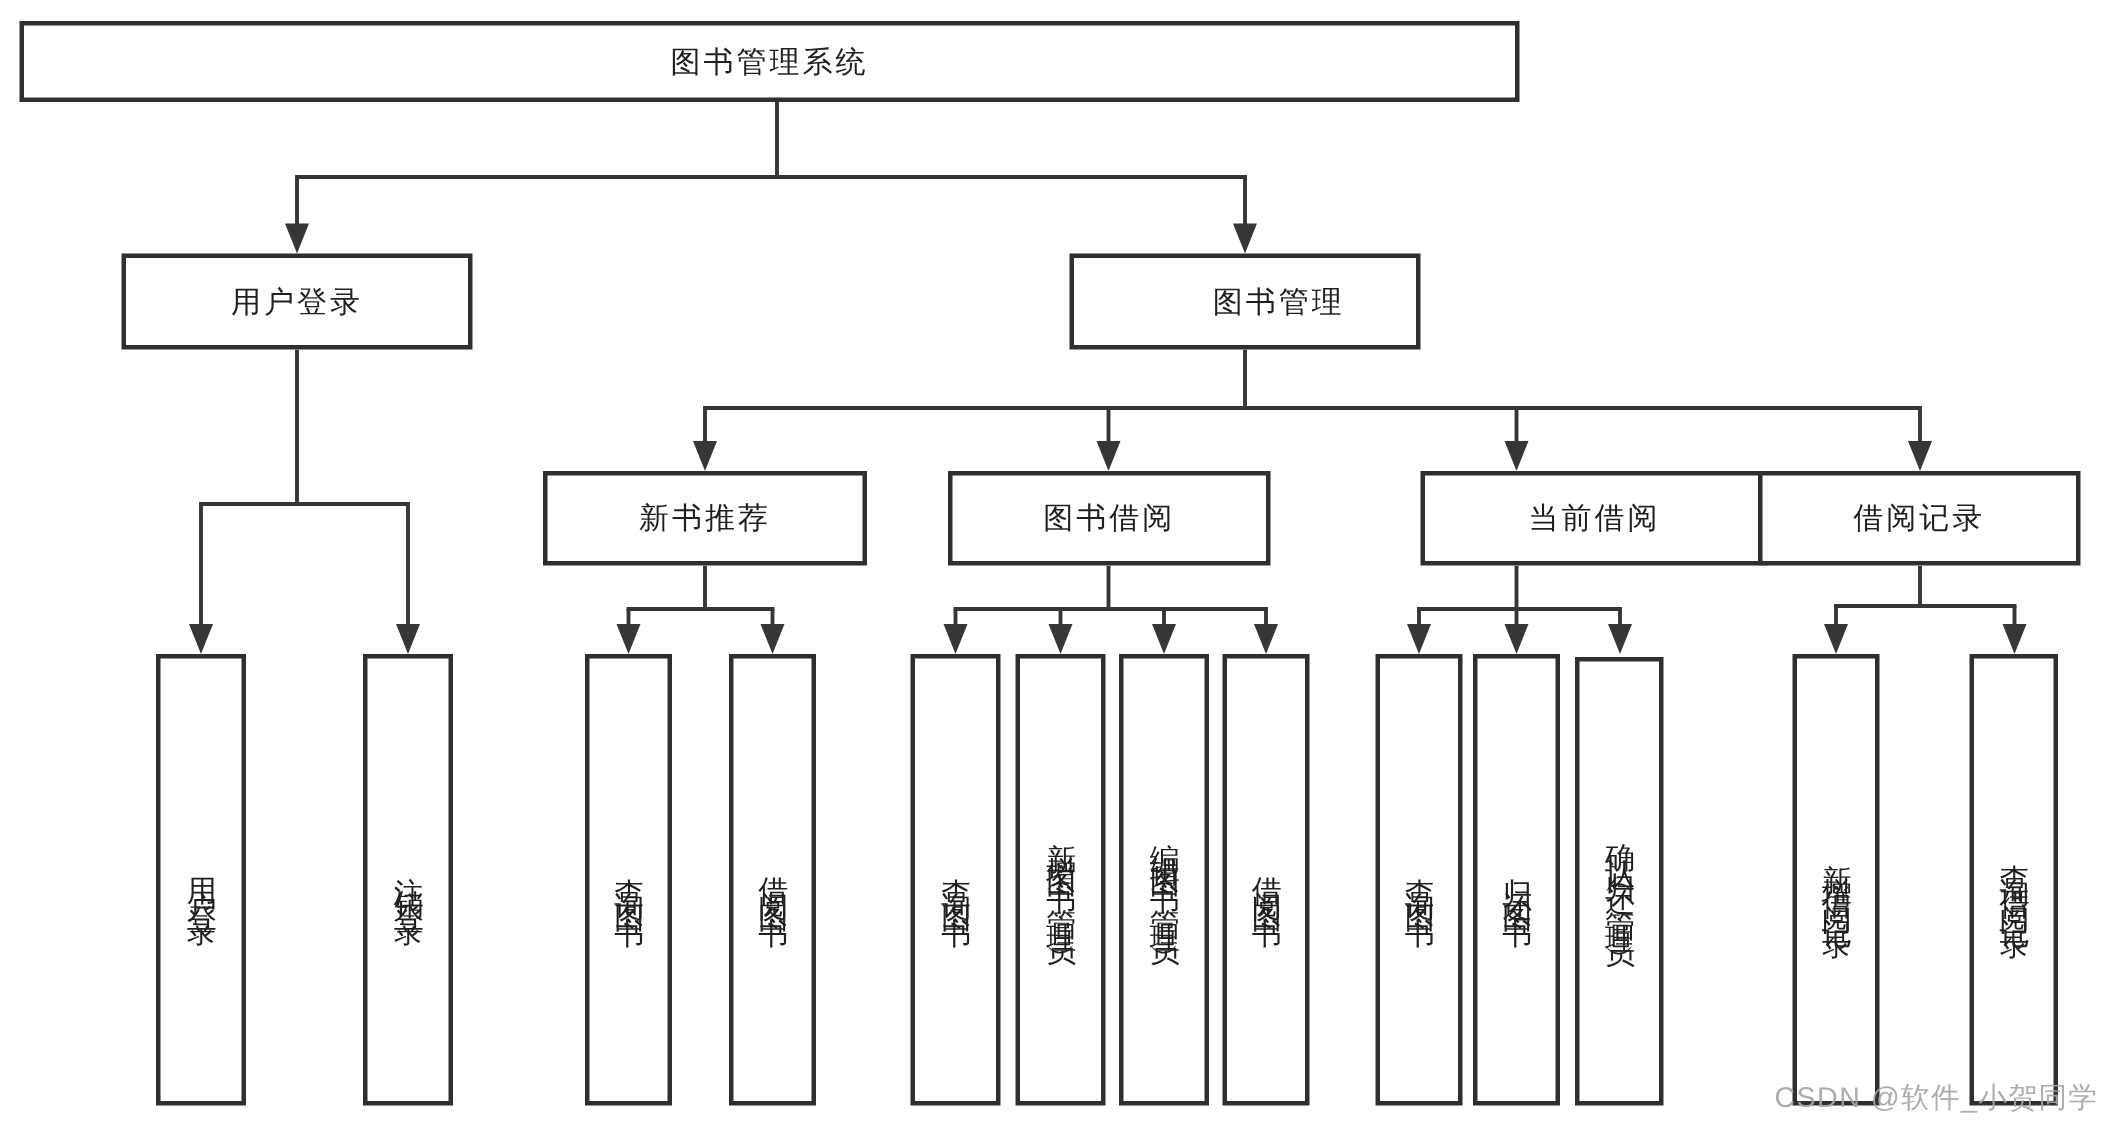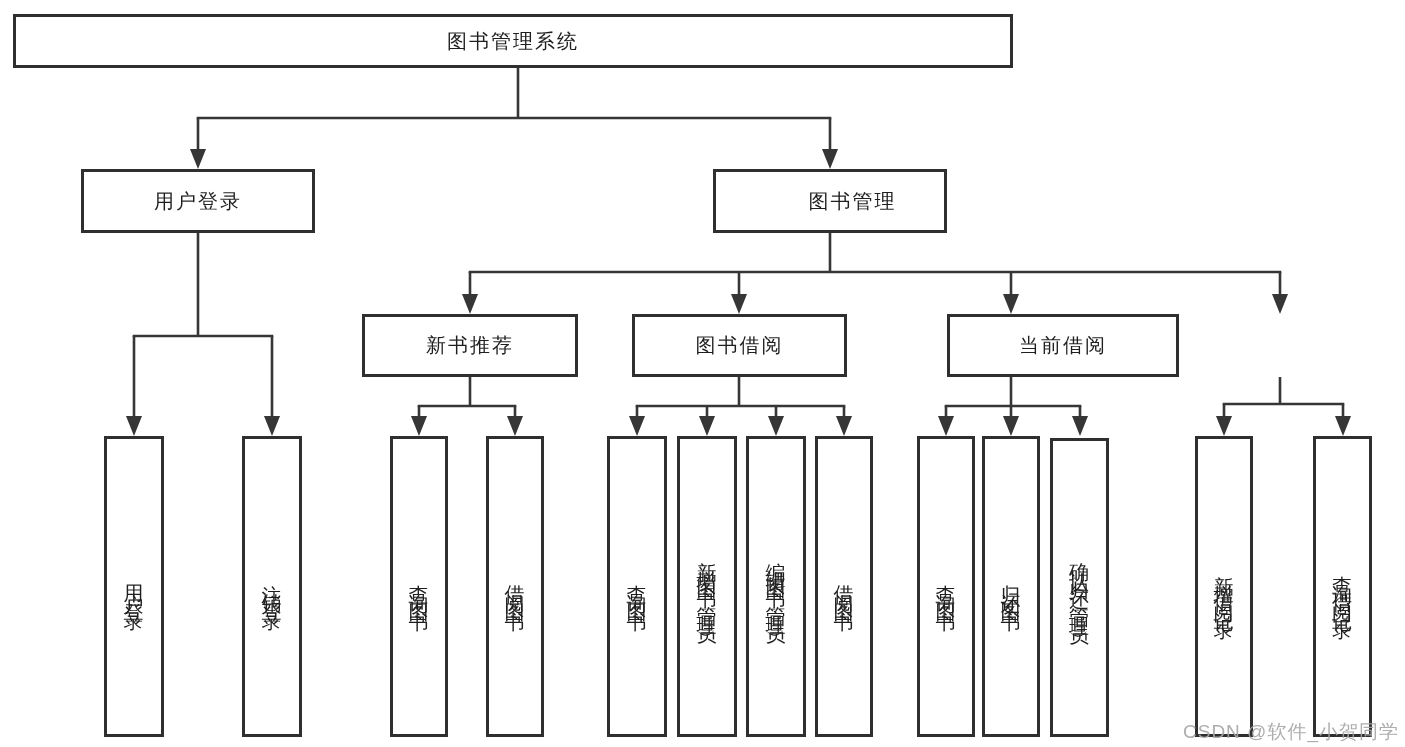--- a/index.html
+++ b/index.html
@@ -139,20 +139,21 @@
   </svg>
 
   <div class="box" style="left:13px; top:14px; width:1000px; height:54px;">图书管理系统</div>
 
   <div class="box" style="left:81px; top:169px; width:234px; height:64px;">用户登录</div>
   <div class="box" style="left:713px; top:169px; width:234px; height:64px;padding-left:45px;">图书管理</div>
 
   <div class="box" style="left:632px; top:314px; width:215px; height:63px;">图书借阅</div>
   <div class="box" style="left:362px; top:314px; width:216px; height:63px;">新书推荐</div>
   <div class="box" style="left:903px; top:314px; width:232px; height:63px;margin-left:44px;">当前借阅</div>
+  <div class="box" style="left:1172px; top:314px; width:215px; height:63px;">借阅记录</div>
 
   <div class="vbox" style="left:104px; top:436px; width:60px; height:301px;">
     <span class="vtext">用户登录</span>
   </div>
   <div class="vbox" style="left:242px; top:436px; width:60px; height:301px;">
     <span class="vtext">注销登录</span>
   </div>
 
   <div class="vbox" style="left:390px; top:436px; width:58px; height:301px;">
     <span class="vtext">查询图书</span>

